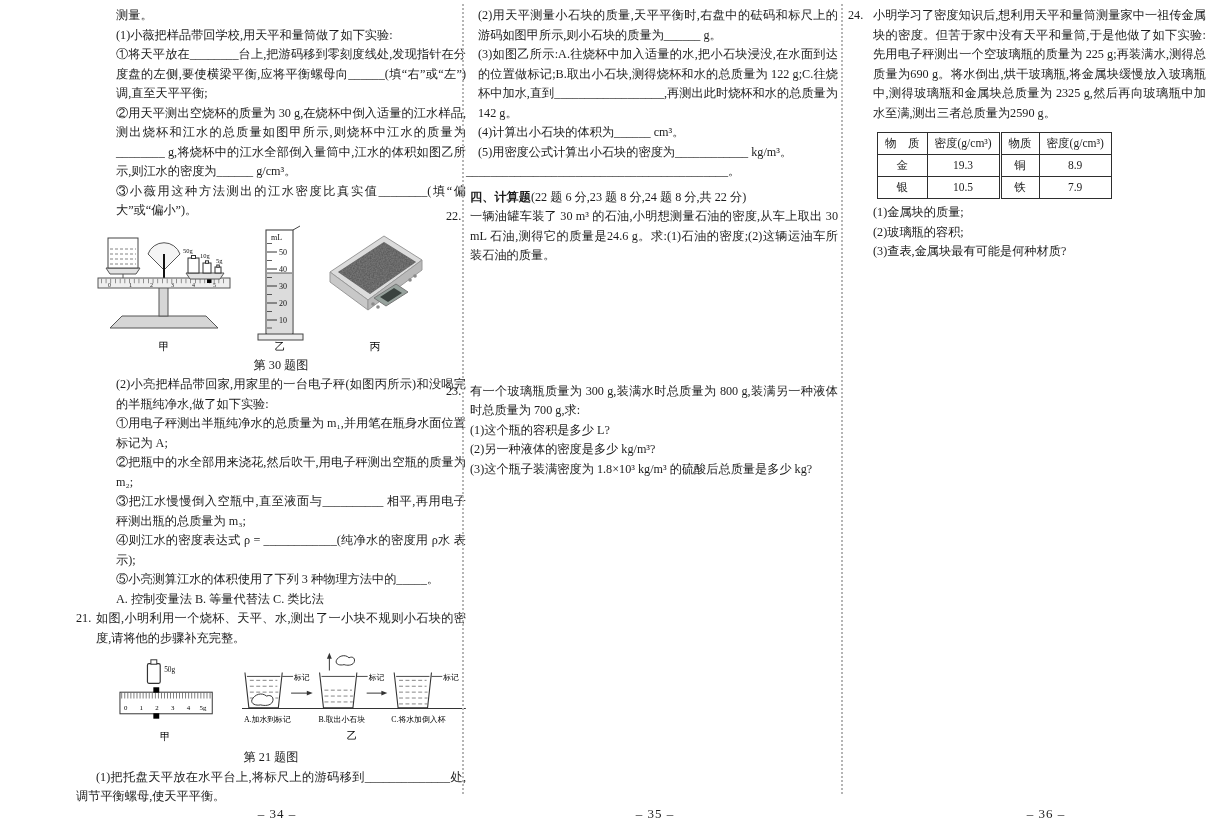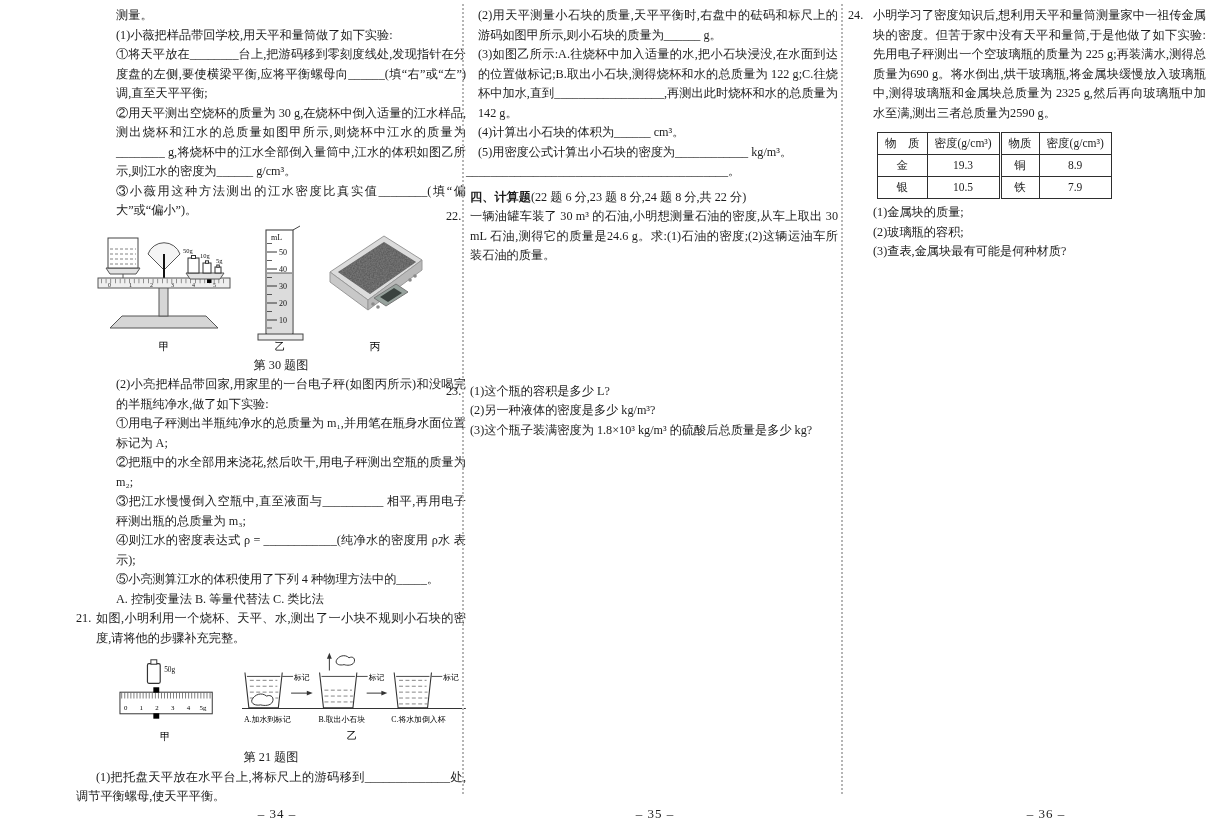--- a/index.html
+++ b/index.html
@@ -138,21 +138,21 @@
       <text x="53" y="126" text-anchor="middle" class="figlabel">丙</text>
     </svg>
   </div>
   <p class="caption">第 30 题图</p>
 
   <p class="ind">(2)小亮把样品带回家,用家里的一台电子秤(如图丙所示)和没喝完的半瓶纯净水,做了如下实验:</p>
   <p class="ind">①用电子秤测出半瓶纯净水的总质量为 m₁,并用笔在瓶身水面位置标记为 A;</p>
   <p class="ind">②把瓶中的水全部用来浇花,然后吹干,用电子秤测出空瓶的质量为 m₂;</p>
   <p class="ind">③把江水慢慢倒入空瓶中,直至液面与__________ 相平,再用电子秤测出瓶的总质量为 m₃;</p>
   <p class="ind">④则江水的密度表达式 ρ = ____________(纯净水的密度用 ρ水 表示);</p>
-  <p class="ind">⑤小亮测算江水的体积使用了下列 4 种物理方法中的_____。</p>
+  <p class="ind">⑤小亮测算江水的体积使用了下列 3 种物理方法中的_____。</p>
   <p class="ind">A. 控制变量法    B. 等量代替法    C. 类比法</p>
 
   <div class="q hang20" id="q21">
     <span class="qnum">21.</span>
     <div class="qbody">
       <p>如图,小明利用一个烧杯、天平、水,测出了一小块不规则小石块的密度,请将他的步骤补充完整。</p>
 
       <div class="figrow" id="fig21-row">
         <svg width="100" height="88" viewBox="0 0 100 88">
           <rect x="30" y="5" width="13" height="20" rx="1.5" fill="#fff" stroke="#333" stroke-width="1.2"></rect>
@@ -239,20 +239,21 @@
   <div class="q hang24" id="q22">
     <span class="qnum">22.</span>
     <div class="qbody">
         <p>一辆油罐车装了 30 m³ 的石油,小明想测量石油的密度,从车上取出 30 mL 石油,测得它的质量是24.6 g。求:(1)石油的密度;(2)这辆运油车所装石油的质量。</p>
       </div>
   </div>
 
   <div class="q hang24 sp150" id="q23">
     <span class="qnum">23.</span>
     <div class="qbody">
+      <p>有一个玻璃瓶质量为 300 g,装满水时总质量为 800 g,装满另一种液体时总质量为 700 g,求:</p>
       <p>(1)这个瓶的容积是多少 L?</p>
       <p>(2)另一种液体的密度是多少 kg/m³?</p>
       <p>(3)这个瓶子装满密度为 1.8×10³ kg/m³ 的硫酸后总质量是多少 kg?</p>
     </div>
   </div>
 </div>
 
 <div class="col" id="col36">
   <div class="q hang25" id="q24">
     <span class="qnum">24.</span>

